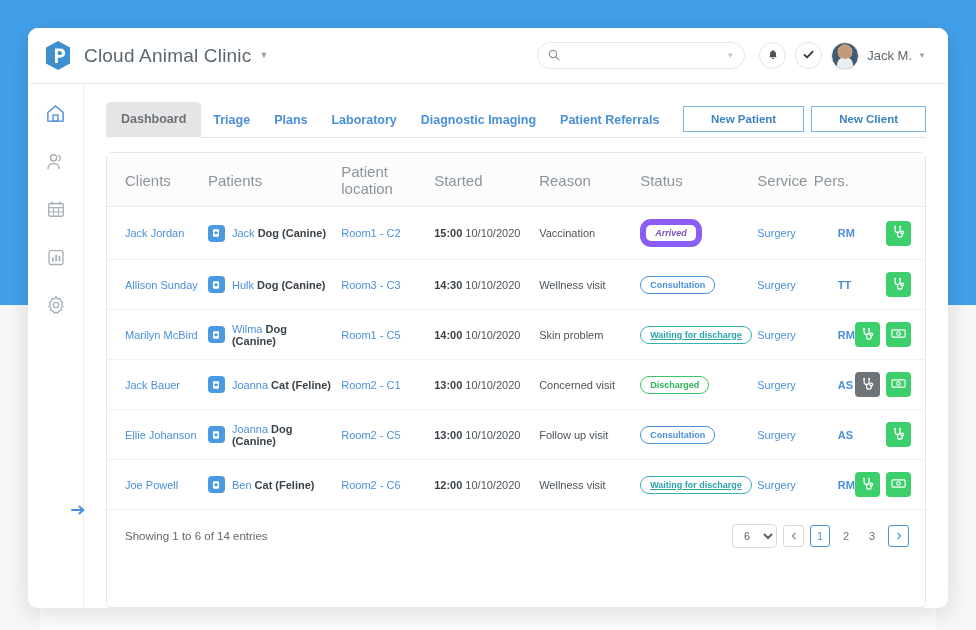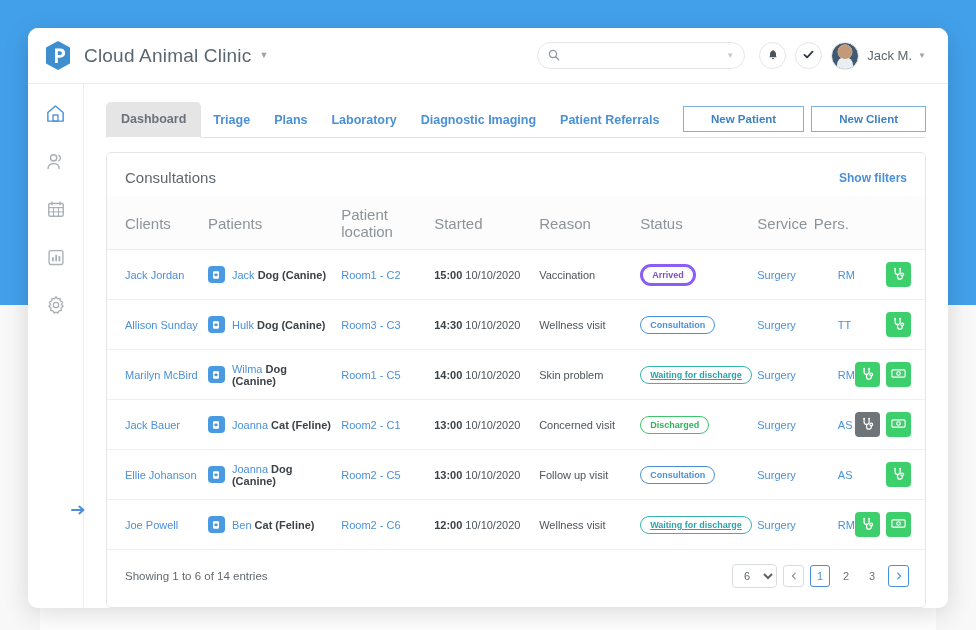--- a/index.html
+++ b/index.html
@@ -186,35 +186,35 @@
   .c-patients { width: 132px; }
   .c-loc      { width: 92px;  }
   .c-started  { width: 104px; }
   .c-reason   { width: 100px; }
   .c-status   { width: 116px; }
   .c-service  { width: 56px;  }
   .c-pers     { width: 40px;  }
   .c-actions  { width: 74px;  padding-right: 14px !important; }
 
   .link { color: #4a90d9; cursor: pointer; }
-  .link-bold { color: #4a90d9; font-weight: normal; cursor: pointer; padding-left: 24px; }
+  .link-bold { color: #4a90d9; font-weight: bold; cursor: pointer; padding-left: 24px; }
   .pet-cell { display: flex; align-items: center; gap: 7px; }
   .pet-icon {
     width: 17px; height: 17px; flex: 0 0 17px; border-radius: 4px;
     background: #4a9ae2; display: flex; align-items: center; justify-content: center;
   }
   .species { color: #3b4248; font-weight: bold; }
   .time-bold { font-weight: bold; color: #3b4248; }
   .date-plain { color: #4c545b; }
 
   .badge {
     display: inline-block; border-radius: 11px; padding: 3px 9px;
     font-size: 9px; font-weight: bold; background: #fff; white-space: nowrap;
   }
-  .badge-arrived   { border: 3px solid #8b5cf6; color: #7b4fbd; }
+  .badge-arrived   { border: 6px solid #8b5cf6; color: #7b4fbd; font-style: italic; }
   .badge-consult   { border: 1px solid #4a90d9; color: #4a90d9; }
   .badge-waiting   { border: 1px solid #34b3b8; color: #2ba3aa; text-decoration: underline; }
   .badge-discharged{ border: 1px solid #3ec46a; color: #2fb35c; }
 
   .act-group { display: flex; gap: 6px; justify-content: flex-end; }
   .act-btn {
     width: 25px; height: 25px; border-radius: 4px;
     display: flex; align-items: center; justify-content: center;
     cursor: pointer; flex: 0 0 25px;
   }
@@ -377,24 +377,20 @@
         </div>
         <div class="tab-actions">
           <button class="btn-outline">New Patient</button>
           <button class="btn-outline">New Client</button>
 
         </div>
         <div class="tabs-underline"></div>
       </div>
 
       <div class="panel">
-        <div class="panel-head">
-          <span class="panel-title">Consultations</span>
-          <span class="show-filters">Show filters</span>
-        </div>
 
         <table class="consults">
           <thead>
             <tr>
               <th class="c-clients">Clients</th>
               <th class="c-patients">Patients</th>
               <th class="c-loc">Patient location</th>
               <th class="c-started">Started</th>
               <th class="c-reason">Reason</th>
               <th class="c-status">Status</th>

